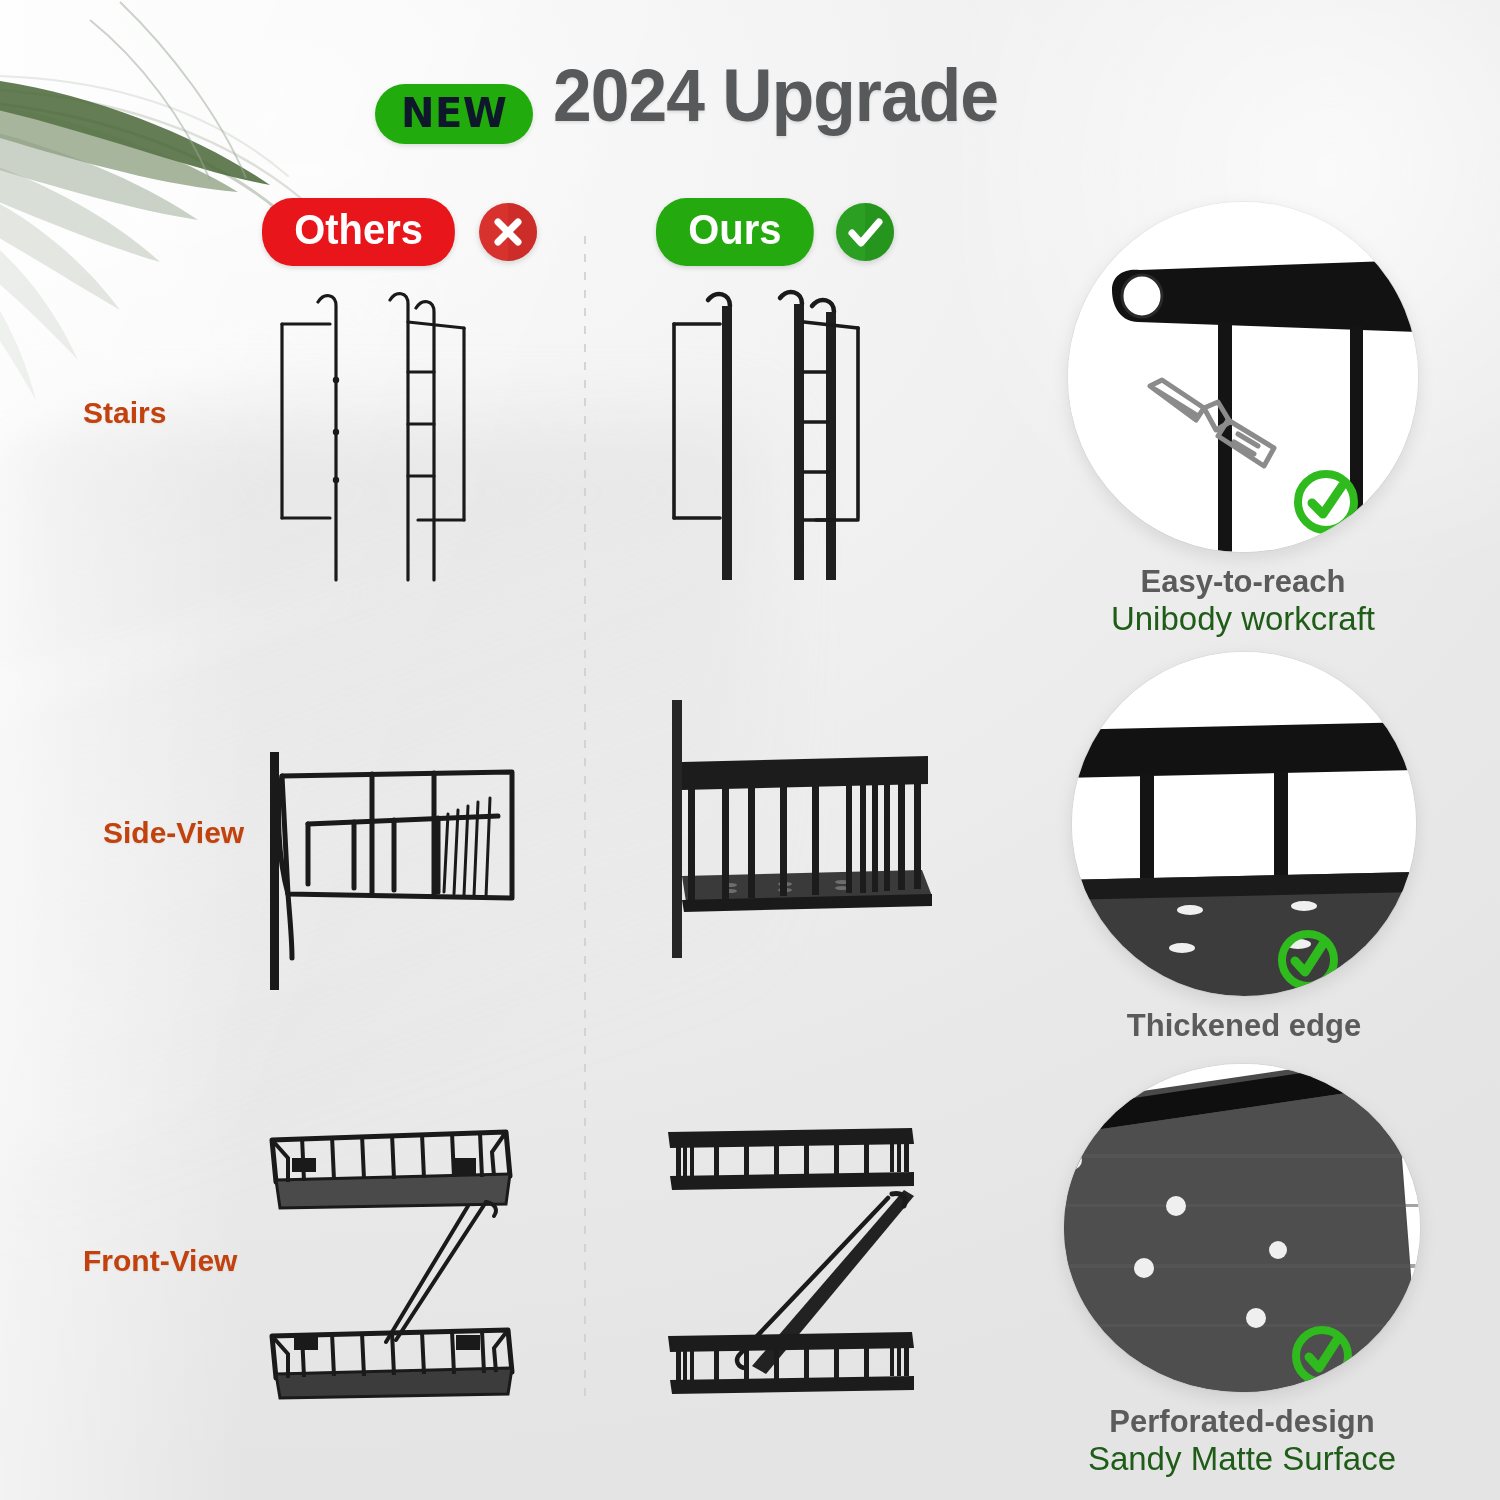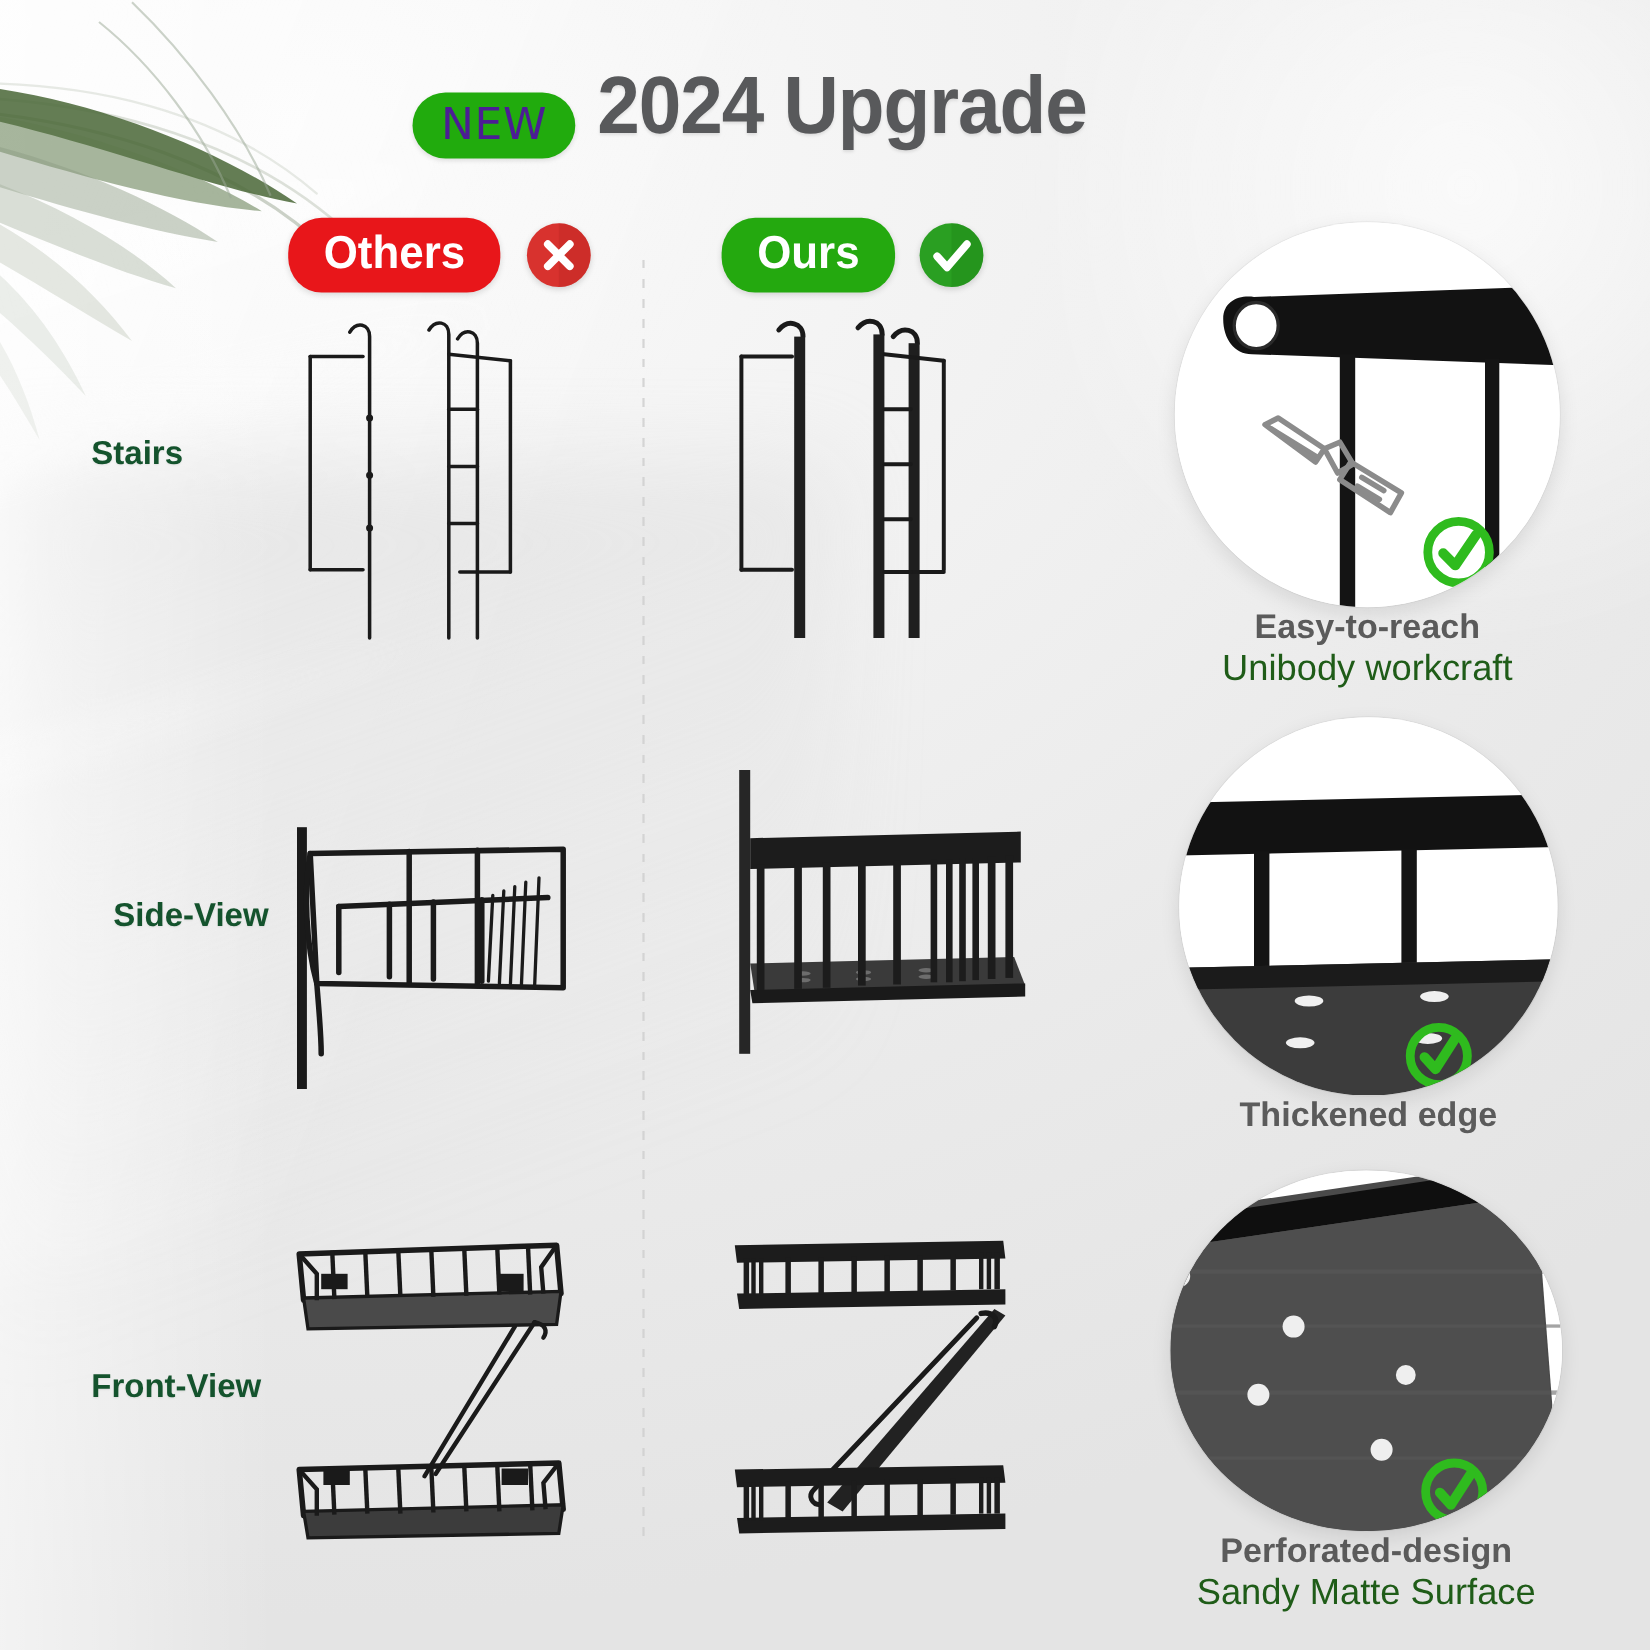--- a/index.html
+++ b/index.html
@@ -30,22 +30,22 @@
   
   .streak{position:absolute;background:linear-gradient(90deg,rgba(255,255,255,.55),rgba(255,255,255,0));filter:blur(14px);}
 
   
   .plant{position:absolute;left:-30px;top:-20px;width:420px;height:520px;}
   .plant svg{display:block;}
 
   
   .header{position:absolute;left:375px;top:48px;display:flex;align-items:center;gap:20px;}
   .new-badge{
-    background:#21ab0d;color:#4c1d95;border-radius:34px;
-    padding:9px 26px 11px;font-size:40px;font-weight:normal;
+    background:#21ab0d;color:#0f172a;border-radius:34px;
+    padding:9px 26px 11px;font-size:40px;font-weight:bold;
     letter-spacing:.5px;line-height:1;
     font-family:"DejaVu Sans", sans-serif;
     box-shadow:0 2px 5px rgba(0,0,0,.12);
     margin-top:36px;
   }
   .header-title{
     font-size:74px;font-weight:bold;color:#58595b;line-height:1;
     letter-spacing:-1px;
     text-shadow:0 2px 3px rgba(0,0,0,.10);
     transform:scaleX(.94);transform-origin:left center;
@@ -62,38 +62,38 @@
   }
   .pill.red{background:#e8161a;}
   .pill.green{background:#24a90f;}
   .badge-circle{width:58px;height:58px;border-radius:50%;position:relative;
     box-shadow:0 2px 6px rgba(0,0,0,.16);}
   .badge-circle.red{background:#d8322e;}
   .badge-circle.green{background:#2a9f22;}
   .badge-circle svg{position:absolute;inset:0;}
 
   
-  .row-label{position:absolute;font-size:30px;font-weight:bold;color:#14532d;
+  .row-label{position:absolute;font-size:30px;font-weight:bold;color:#c2410c;
     text-shadow:0 1px 2px rgba(0,0,0,.08);white-space:nowrap;}
 
   
   .divider{position:absolute;left:584px;top:236px;width:2px;height:1170px;
     background:repeating-linear-gradient(180deg,#cfcfcf 0 8px,rgba(0,0,0,0) 8px 18px);
     opacity:.85;}
 
   
   .illus{position:absolute;}
   .illus svg{display:block;overflow:visible;}
 
   
   .feature{position:absolute;}
   .fcircle{position:relative;border-radius:50%;overflow:hidden;background:#fff;
     box-shadow:0 6px 18px rgba(0,0,0,.10), 0 0 0 1px rgba(0,0,0,.04);}
   .fcircle svg{display:block;}
-  .caption{text-align:center;line-height:1.16;}
+  .caption{text-align:center;line-height:1.16;margin-top:12px;}
   .cap1{font-size:31px;font-weight:bold;color:#5b5b5b;white-space:nowrap;}
   .cap2{font-size:33px;font-weight:normal;color:#1f5c18;white-space:nowrap;}
 </style>
 </head>
 <body>
 
 <div id="stage">
 
   <div class="wall"></div>
   <div class="wall-shade-a"></div>

